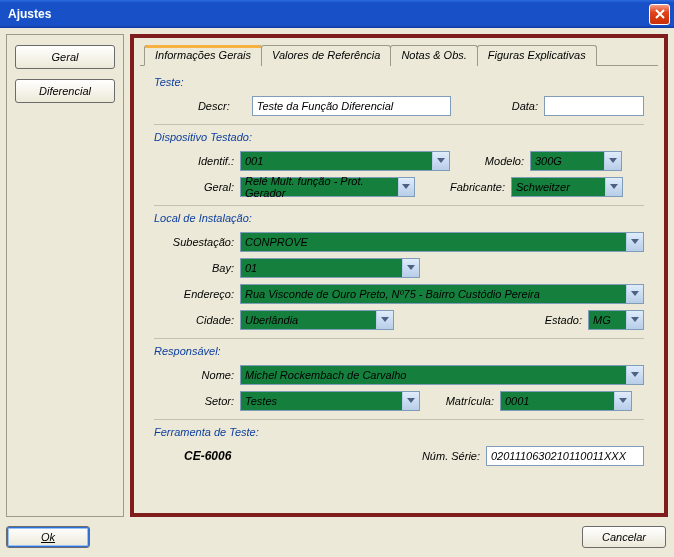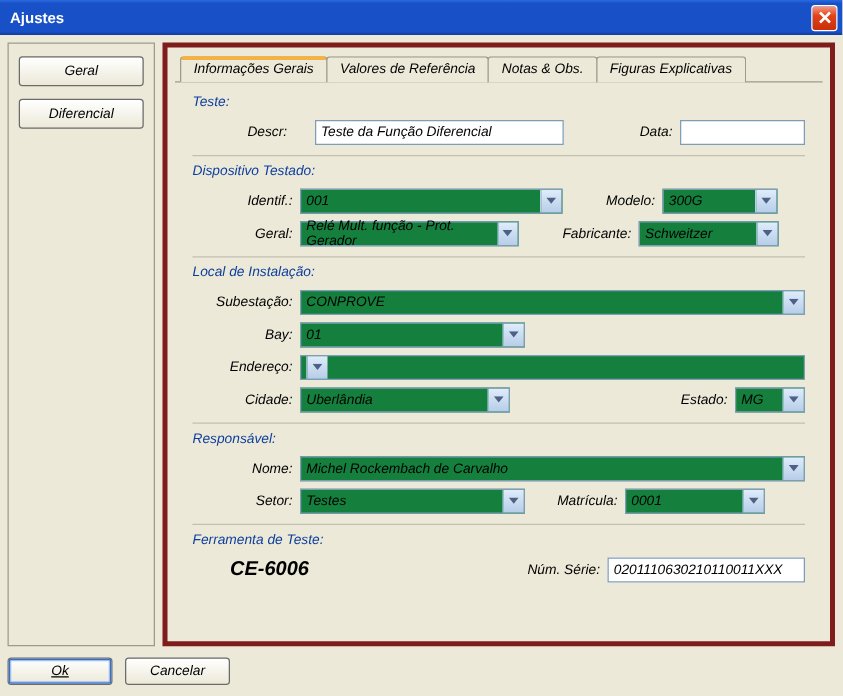--- a/index.html
+++ b/index.html
@@ -114,26 +114,26 @@
     color:#4d6185;
     cursor:pointer;
   }
   .combo .caret svg { display:block; }
 
   .sep {
     border:none;
     border-top:1px solid #c2c0b1;
     margin:4px 0 6px 0;
   }
-  .tool-name { font-weight:bold; font-size:16px; margin-left:30px; }
+  .tool-name { font-weight:bold; font-size:12px; margin-left:30px; }
 
   
   .footer {
     height:28px; margin-top:6px;
-    display:flex; justify-content:flex-start; gap:10px; align-items:center;
+    display:flex; justify-content:space-between; gap:10px; align-items:center;
     padding-right:2px;
   }
   .footer button {
     width:84px; height:22px;
     border:1px solid #6b6b6b;
     background: linear-gradient(to bottom,#ffffff,#ece9d8);
     border-radius:3px;
     font:inherit;
     cursor:pointer;
   }
@@ -249,30 +249,31 @@
               <span class="caret">
                   <svg width="8" height="6">
                     <path d="M0 0 L8 0 L4 5 Z" fill="#4d6185"></path>
                   </svg>
                 </span>
             </div>
           </div>
           <div class="row">
             <div class="lbl">Endereço:</div>
             <div class="combo" style="flex:1">
+              <span>Rua Visconde de Ouro Preto, Nº75 - Bairro Custódio Pereira</span>
               <span class="caret">
                   <svg width="8" height="6">
                     <path d="M0 0 L8 0 L4 5 Z" fill="#4d6185"></path>
                   </svg>
                 </span>
             </div>
           </div>
           <div class="row">
             <div class="lbl">Cidade:</div>
-            <div class="combo" style="width:168px">
+            <div class="combo" style="width:154px">
               <span>Uberlândia</span>
               <span class="caret">
                   <svg width="8" height="6">
                     <path d="M0 0 L8 0 L4 5 Z" fill="#4d6185"></path>
                   </svg>
                 </span>
             </div>
             <div style="flex:1"></div>
             <div class="lbl2" style="width:50px">Estado:</div>
             <div class="combo" style="width:56px">
@@ -304,21 +305,21 @@
             <div class="lbl">Setor:</div>
             <div class="combo" style="width:180px">
               <span>Testes</span>
               <span class="caret">
                   <svg width="8" height="6">
                     <path d="M0 0 L8 0 L4 5 Z" fill="#4d6185"></path>
                   </svg>
                 </span>
             </div>
             <div class="lbl2" style="width:80px">Matrícula:</div>
-            <div class="combo" style="width:112px">
+            <div class="combo" style="width:132px">
               <span>0001</span>
               <span class="caret">
                   <svg width="8" height="6">
                     <path d="M0 0 L8 0 L4 5 Z" fill="#4d6185"></path>
                   </svg>
                 </span>
             </div>
           </div>
         </div>
         <hr class="sep">

